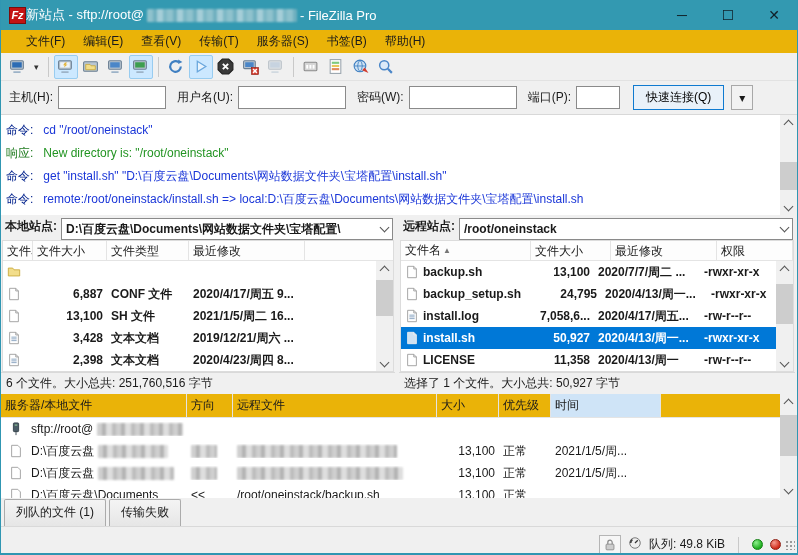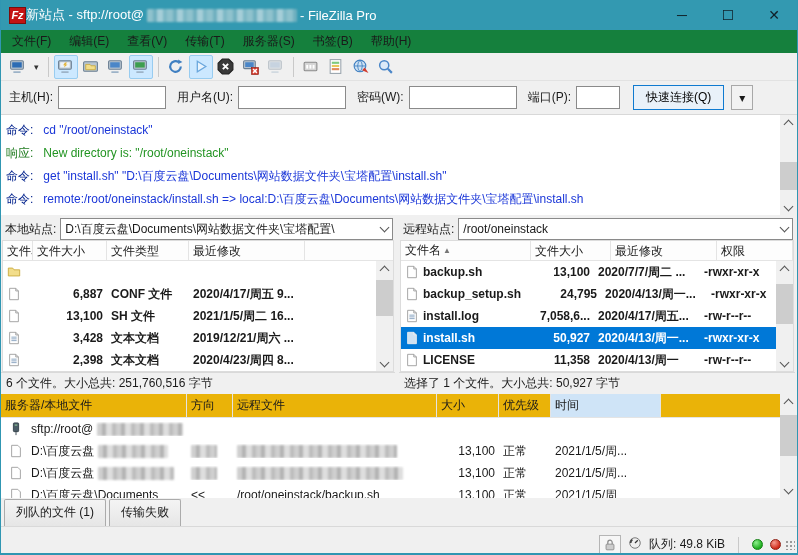--- a/index.html
+++ b/index.html
@@ -12,21 +12,21 @@
     font-size:12px;color:#1a1a1a;
   }
   
   .titlebar{height:30px;background:#3399b1;display:flex;align-items:center;flex:0 0 auto;padding-left:8px;color:#fff;}
   .logo{width:17px;height:17px;background:#c41313;border:1px solid #7d0d0d;color:#fff;font-weight:bold;
     font-size:11px;display:flex;align-items:center;justify-content:center;font-style:italic;}
   .title-text{font-size:13px;display:flex;align-items:center;gap:3px;}
   .win-controls{margin-left:auto;display:flex;height:100%;}
   .win-btn{width:46px;display:flex;align-items:center;justify-content:center;font-size:14px;color:#102028;cursor:default;}
   
-  .menubar{height:23px;background:#15803d;display:flex;align-items:center;flex:0 0 auto;padding-left:2px;}
+  .menubar{height:23px;background:#eab308;display:flex;align-items:center;flex:0 0 auto;padding-left:16px;}
   .menu-item{padding:3px 9px;}
   
   .toolbar{height:28px;background:#f0f0f0;display:flex;align-items:center;flex:0 0 auto;padding-left:4px;gap:1px;border-bottom:1px solid #e2e2e2;}
   .tbtn{width:24px;height:24px;display:flex;align-items:center;justify-content:center;border:1px solid transparent;border-radius:2px;}
   .tbtn svg{width:17px;height:17px;}
   .tbtn.active{background:#cce8ff;border-color:#98ccf0;}
   .tbtn.disabled{opacity:.5;}
   .tb-sep{width:1px;height:20px;background:#c9c9c9;margin:0 4px;}
   .tb-caret{font-size:9px;color:#333;padding:0 4px;}
   
@@ -46,21 +46,21 @@
   .vscroll{position:absolute;top:0;right:0;bottom:0;width:17px;background:#f0f0f0;display:flex;flex-direction:column;align-items:center;}
   .sb-arrow{width:17px;height:15px;display:flex;align-items:center;justify-content:center;flex:0 0 auto;}
   .chev{width:7px;height:7px;border-right:1.6px solid #555;border-bottom:1.6px solid #555;}
   .chev.up{transform:rotate(-135deg);margin-top:4px;} .chev.down{transform:rotate(45deg);margin-bottom:3px;}
   .sb-track{flex:1;width:100%;position:relative;}
   .sb-thumb{position:absolute;left:0;width:17px;background:#cdcdcd;}
   
   .panes{height:174px;flex:0 0 auto;display:flex;background:#f0f0f0;}
   .pane{display:flex;flex-direction:column;background:#f0f0f0;}
   .pane.local{width:394px;} .pane-split{width:4px;background:#f0f0f0;} .pane.remote{width:396px;}
-  .pathrow{height:26px;display:flex;align-items:center;gap:4px;padding:0 2px;}
+  .pathrow{height:26px;display:flex;align-items:flex-start;gap:4px;padding:0 2px;font-weight:bold;}
   .pathrow .plabel{flex:0 0 auto;padding-left:2px;}
   .combo{flex:1;height:22px;background:#fff;border:1px solid #8a8a8a;display:flex;align-items:center;padding:0 4px;overflow:hidden;white-space:nowrap;}
   .combo .chev{margin-left:auto;flex:0 0 auto;transform:rotate(45deg);margin-top:-3px;}
   .listwrap{position:relative;flex:1;display:flex;flex-direction:column;border:1px solid #dcdcdc;background:#fff;margin:0 1px;}
   .listhead{height:20px;display:flex;background:#fdfdfd;border-bottom:1px solid #e4e4e4;flex:0 0 auto;overflow:hidden;}
   .hcell{padding:2px 4px;border-right:1px solid #e4e4e4;overflow:hidden;white-space:nowrap;flex:0 0 auto;}
   .list{flex:1;overflow:hidden;position:relative;padding-right:17px;font-weight:bold;}
   .frow{height:22px;display:flex;align-items:center;white-space:nowrap;}
   .fcell{padding:0 4px;overflow:hidden;flex:0 0 auto;}
   .num{text-align:right;}
@@ -529,21 +529,20 @@
               <svg viewBox="0 0 16 16">
                 <path d="M3 1.5h7l3 3v10H3z" fill="#fff" stroke="#9a9a9a"></path>
               </svg>
             </span>
             <span>D:\百度云盘\Documents</span>
           </span>
         <span class="fcell q-dir">&lt;&lt;</span>
         <span class="fcell q-remote">/root/oneinstack/backup.sh</span>
         <span class="fcell num q-size">13,100</span>
         <span class="fcell q-prio">正常</span>
-        <span class="fcell q-time">2021/1/5/周</span>
       </div>
     </div>
     <div class="vscroll">
       <div class="sb-arrow">
           <div class="chev up"></div>
         </div>
       <div class="sb-track">
           <div class="sb-thumb" style="top:8%;height:55%"></div>
         </div>
       <div class="sb-arrow">

